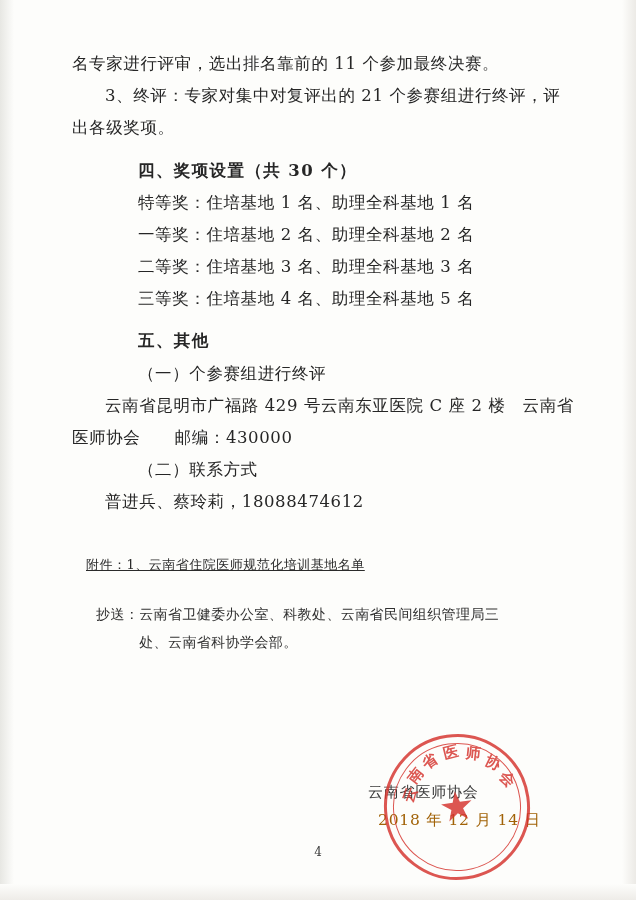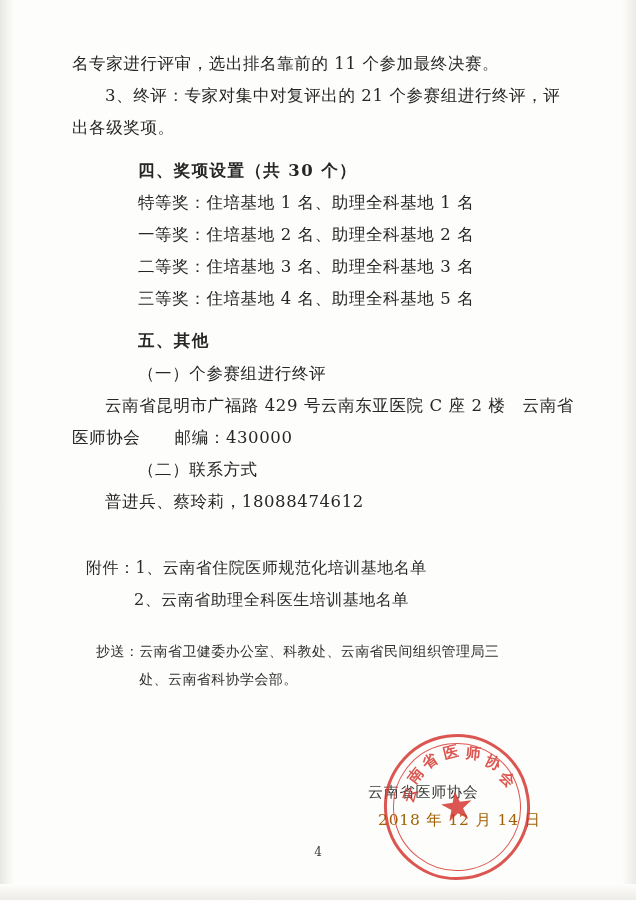--- a/index.html
+++ b/index.html
@@ -55,28 +55,29 @@
   .heading {
     font-weight: bold;
     text-indent: 66px;
     letter-spacing: 1.4px;
   }
   .gap-sm { height: 10px; }
   .gap-md { height: 22px; }
   .gap-lg { height: 34px; }
   .attach {
     font-family: "DejaVu Serif", serif;
-    font-size: 16px;
+    font-size: 13px;
     color: #2b2b2b;
     letter-spacing: 0.5px;
     line-height: 2.0;
     white-space: pre;
+    text-decoration: underline;
   }
   .cc {
-    font-family: Liberation Serif, serif;
+    font-family: Liberation Sans, sans-serif;
     font-size: 14px;
     color: #303030;
     letter-spacing: 0.4px;
     line-height: 2.0;
     white-space: pre;
   }
   .date-line {
     position: absolute;
     left: 378px;
     top: 810px;
@@ -176,21 +177,20 @@
 
     <div class="line indent-2">（一）个参赛组进行终评</div>
     <div class="line indent-1">云南省昆明市广福路 429 号云南东亚医院 C 座 2 楼　云南省</div>
     <div class="line">医师协会　　邮编：430000</div>
     <div class="line indent-2">（二）联系方式</div>
     <div class="line indent-1">普进兵、蔡玲莉，18088474612</div>
 
     <div class="gap-lg"></div>
 
     <div class="attach" style="text-indent:14px;">附件：1、云南省住院医师规范化培训基地名单</div>
-    <div class="attach" style="text-indent:62px;">2、云南省助理全科医生培训基地名单</div>
 
     <div class="gap-md"></div>
 
     <div class="cc" style="text-indent:24px;">抄送：云南省卫健委办公室、科教处、云南省民间组织管理局三</div>
     <div class="cc" style="text-indent:24px;">　　　处、云南省科协学会部。</div>
   </div>
 
   <div class="org-line">云南省医师协会</div>
   <div class="date-line">2018 年 12 月 14 日</div>
 

